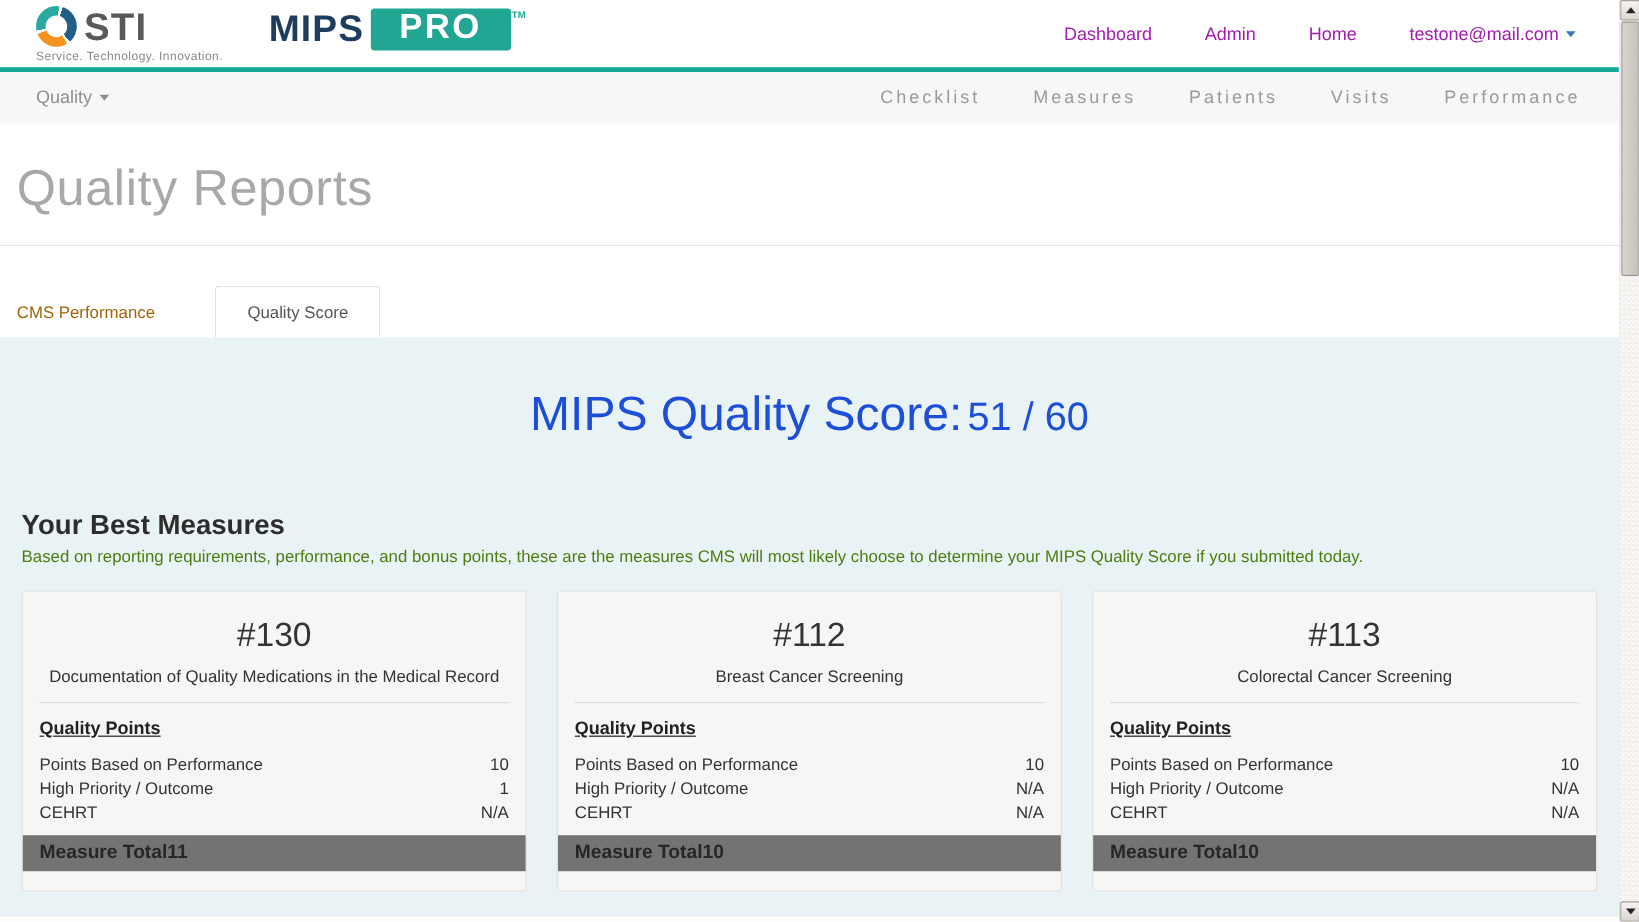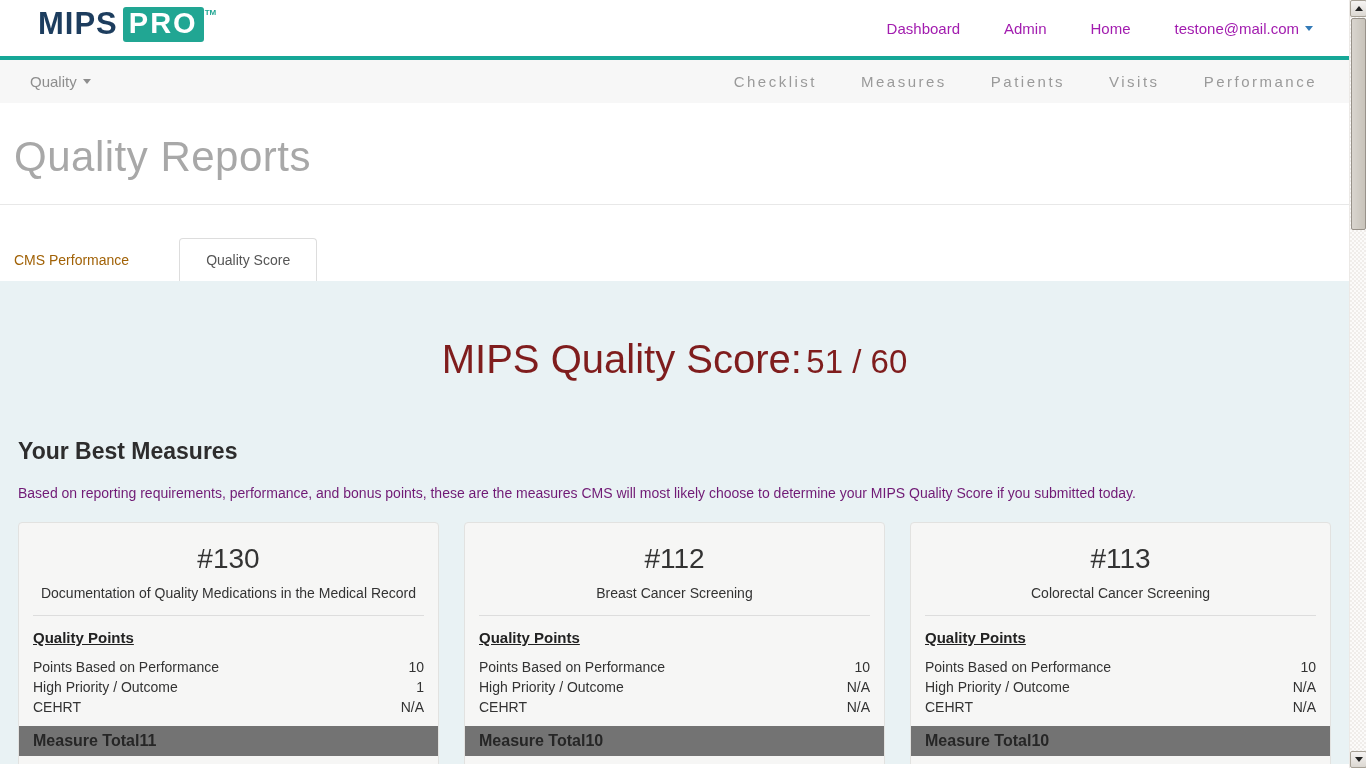--- a/index.html
+++ b/index.html
@@ -20,21 +20,21 @@
                 #f6921e 148deg 248deg, #fff 248deg 258deg,
                 #2ba8a0 258deg 360deg); }
   .sti-ring::after { content:""; position:absolute; left:8px; top:8px; width:18px; height:18px;
                      background:#fff; border-radius:50%; }
   .sti-text { font-size:32px; font-weight:bold; color:#59595c; margin-left:6px; letter-spacing:1px; }
   .sti-tagline { font-size:10px; color:#86888b; margin-top:1px; letter-spacing:.4px; }
 
   .mips-logo { margin-left:38px; display:flex; align-items:center; position:relative; margin-top:-8px; }
   .mips-word { font-size:31px; font-weight:bold; color:#1d3d5e; letter-spacing:1px; }
   .pro-box { margin-left:5px; background:#21a693; color:#fff; font-size:29px; font-weight:bold;
-             letter-spacing:2px; padding:0 6px 2px; border-radius:3px; }
+             letter-spacing:2px; padding:0 24px 2px; border-radius:3px; }
   .tm { font-size:8px; color:#21a693; font-weight:bold; position:relative; top:-12px; left:1px; }
 
   .header-links { margin-left:auto; display:flex; align-items:center; gap:44px;
                   padding-right:36px; font-size:15px; }
   .header-links a { color:#a21caf; text-decoration:none; cursor:pointer; display:flex; align-items:center; }
   .caret { display:inline-block; width:0; height:0; border-left:4px solid transparent;
            border-right:4px solid transparent; border-top:5px solid #337ab7; margin-left:6px; }
   .caret.gray { border-top-color:#8e8e8e; }
 
   
@@ -51,25 +51,25 @@
   .title-divider { margin-top:23px; border-bottom:1px solid #e8e8e8; }
   .tabs { position:absolute; bottom:0; left:14px; display:flex; align-items:stretch; height:43px; }
   .tab-link { color:#a16207; font-size:14px; display:flex; align-items:center;
               padding-right:22px; cursor:pointer; }
   .tab-active { background:#fff; border:1px solid #ddd; border-bottom:none;
                 border-radius:4px 4px 0 0; padding:0 26px; display:flex; align-items:center;
                 color:#555; font-size:14px; margin-left:28px; cursor:pointer; }
 
   
   .report { height:483px; background:#e9f2f4; overflow:hidden; }
-  .score-line { text-align:center; margin-top:56px; color:#7f1d1d; }
+  .score-line { text-align:center; margin-top:42px; color:#1d4ed8; }
   .score-heading { font-size:40px; }
   .score-value { font-size:33px; }
   .best-heading { margin:56px 18px 0; font-size:23px; font-weight:600; color:#2d2d2d; }
-  .best-desc { margin:20px 18px 0; font-size:14px; color:#701a75; }
+  .best-desc { margin:4px 18px 0; font-size:14px; color:#4d7c0f; }
 
   .cards { margin-top:21px; padding:0 18px; display:grid;
            grid-template-columns:repeat(3,1fr); gap:25px; }
   .card { background:#f6f6f5; border:1px solid #e2e2e0; border-radius:4px;
           padding:12px 14px 16px; }
   .card-id { text-align:center; font-size:28px; color:#333; margin:8px 0 10px; }
   .card-name { text-align:center; font-size:14px; color:#333; margin-bottom:14px; }
   .card hr { border:none; border-top:1px solid #ddd; margin:0 0 13px; }
   .qp-label { font-size:15px; font-weight:bold; text-decoration:underline; color:#222;
               margin-bottom:11px; }
@@ -92,20 +92,27 @@
   .sb-thumb { position:absolute; top:18px; left:1px; width:15px; height:212px;
               background:linear-gradient(to right,#d9d5cf,#c8c3ba); border:1px solid #98928a;
               border-radius:2px; cursor:pointer; }
 </style>
 </head>
 <body>
 
 <div class="app">
 
   <div class="header">
+    <div class="sti-logo">
+      <div class="sti-top">
+        <span class="sti-ring"></span>
+        <span class="sti-text">STI</span>
+      </div>
+      <div class="sti-tagline">Service. Technology. Innovation.</div>
+    </div>
     <div class="mips-logo">
       <span class="mips-word">MIPS</span>
       <span class="pro-box">PRO</span>
       <span class="tm">TM</span>
     </div>
     <div class="header-links">
       <a>Dashboard</a>
       <a>Admin</a>
       <a>Home</a>
       <a>

